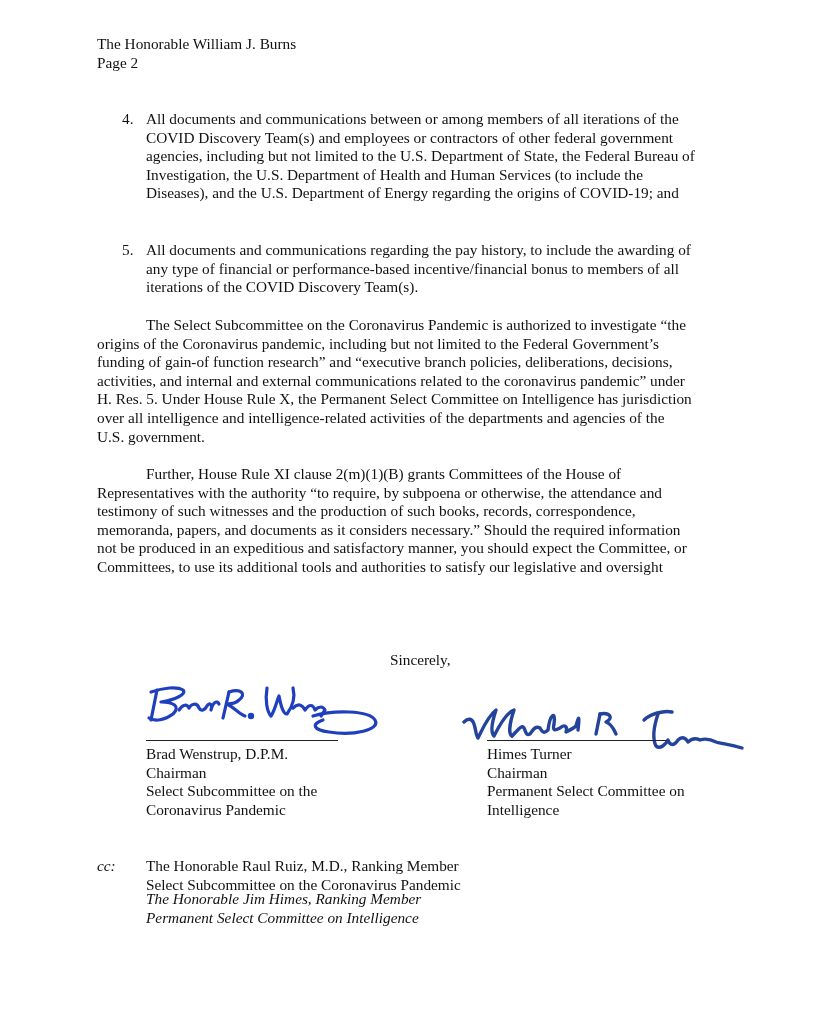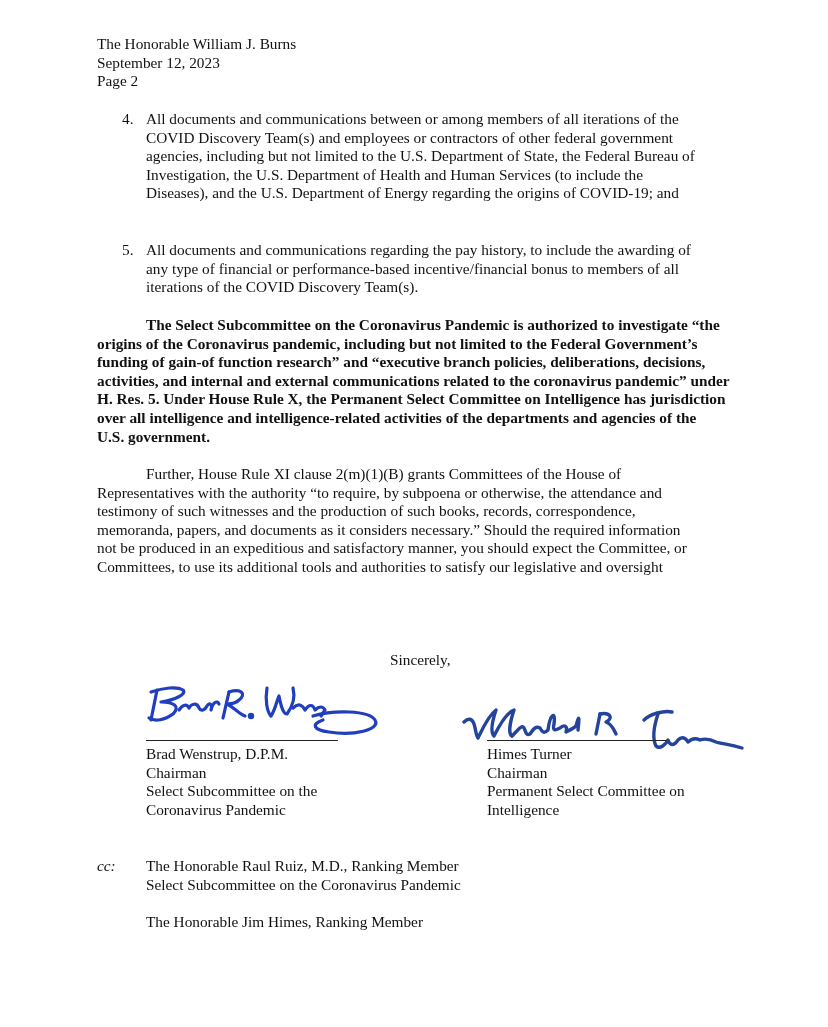--- a/index.html
+++ b/index.html
@@ -33,21 +33,20 @@
   .cc-block { position: absolute; left: 146px; }
   .cc-block div { white-space: nowrap; }
 </style>
 </head>
 <body>
 
 <div class="page">
 
   <div class="header">
     <div>The Honorable William J. Burns</div>
-    <div>September 12, 2023</div>
     <div>Page 2</div>
   </div>
 
   <div class="item" style="top:110px;">
     <span class="num">4.</span>
     <div class="txt">
       <div>All documents and communications between or among members of all iterations of the</div>
       <div>COVID Discovery Team(s) and employees or contractors of other federal government</div>
       <div>agencies, including but not limited to the U.S. Department of State, the Federal Bureau of</div>
       <div>Investigation, the U.S. Department of Health and Human Services (to include the</div>
@@ -57,21 +56,21 @@
 
   <div class="item" style="top:241px;">
     <span class="num">5.</span>
     <div class="txt">
       <div>All documents and communications regarding the pay history, to include the awarding of</div>
       <div>any type of financial or performance-based incentive/financial bonus to members of all</div>
       <div>iterations of the COVID Discovery Team(s).</div>
     </div>
   </div>
 
-  <div class="para" style="top:316px;font-weight:bold;">
+  <div class="para" style="top:316px;">
     <div class="indent">The Select Subcommittee on the Coronavirus Pandemic is authorized to investigate “the</div>
     <div>origins of the Coronavirus pandemic, including but not limited to the Federal Government’s</div>
     <div>funding of gain-of function research” and “executive branch policies, deliberations, decisions,</div>
     <div>activities, and internal and external communications related to the coronavirus pandemic” under</div>
     <div>H. Res. 5. Under House Rule X, the Permanent Select Committee on Intelligence has jurisdiction</div>
     <div>over all intelligence and intelligence-related activities of the departments and agencies of the</div>
     <div>U.S. government.</div>
   </div>
 
   <div class="para" style="top:465px;">
@@ -134,17 +133,18 @@
     <div>Chairman</div>
     <div>Permanent Select Committee on</div>
     <div>Intelligence</div>
   </div>
 
   <div class="cc-label">cc:</div>
   <div class="cc-block" style="top:857px;">
     <div>The Honorable Raul Ruiz, M.D., Ranking Member</div>
     <div>Select Subcommittee on the Coronavirus Pandemic</div>
   </div>
-  <div class="cc-block" style="top:913px;">
+  <div class="cc-block" style="top:890px;font-style:italic;">
     <div>The Honorable Jim Himes, Ranking Member</div>
+    <div>Permanent Select Committee on Intelligence</div>
   </div>
 
 </div>
 
 </body></html>

